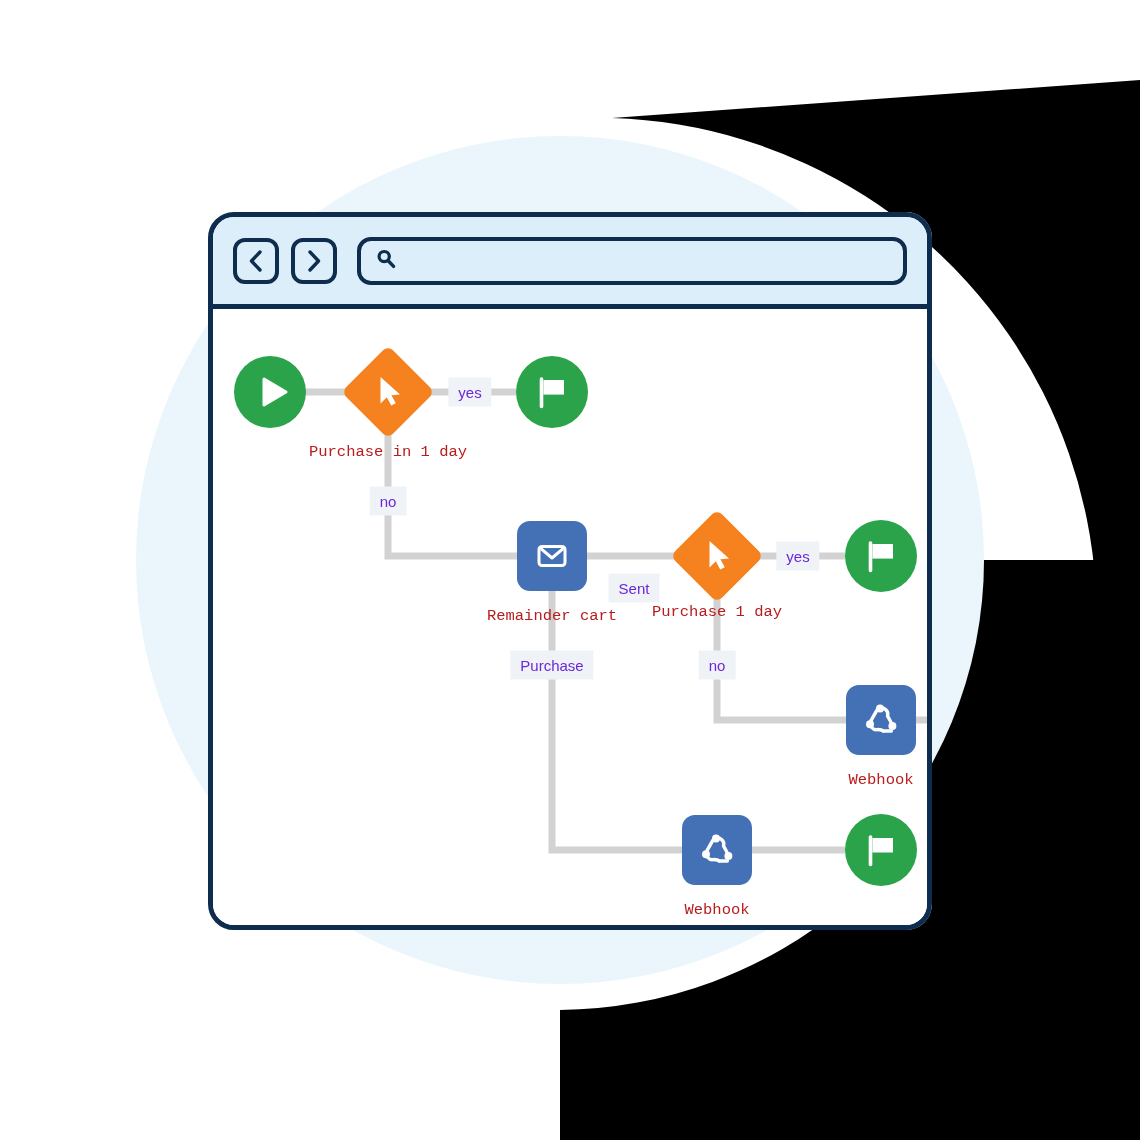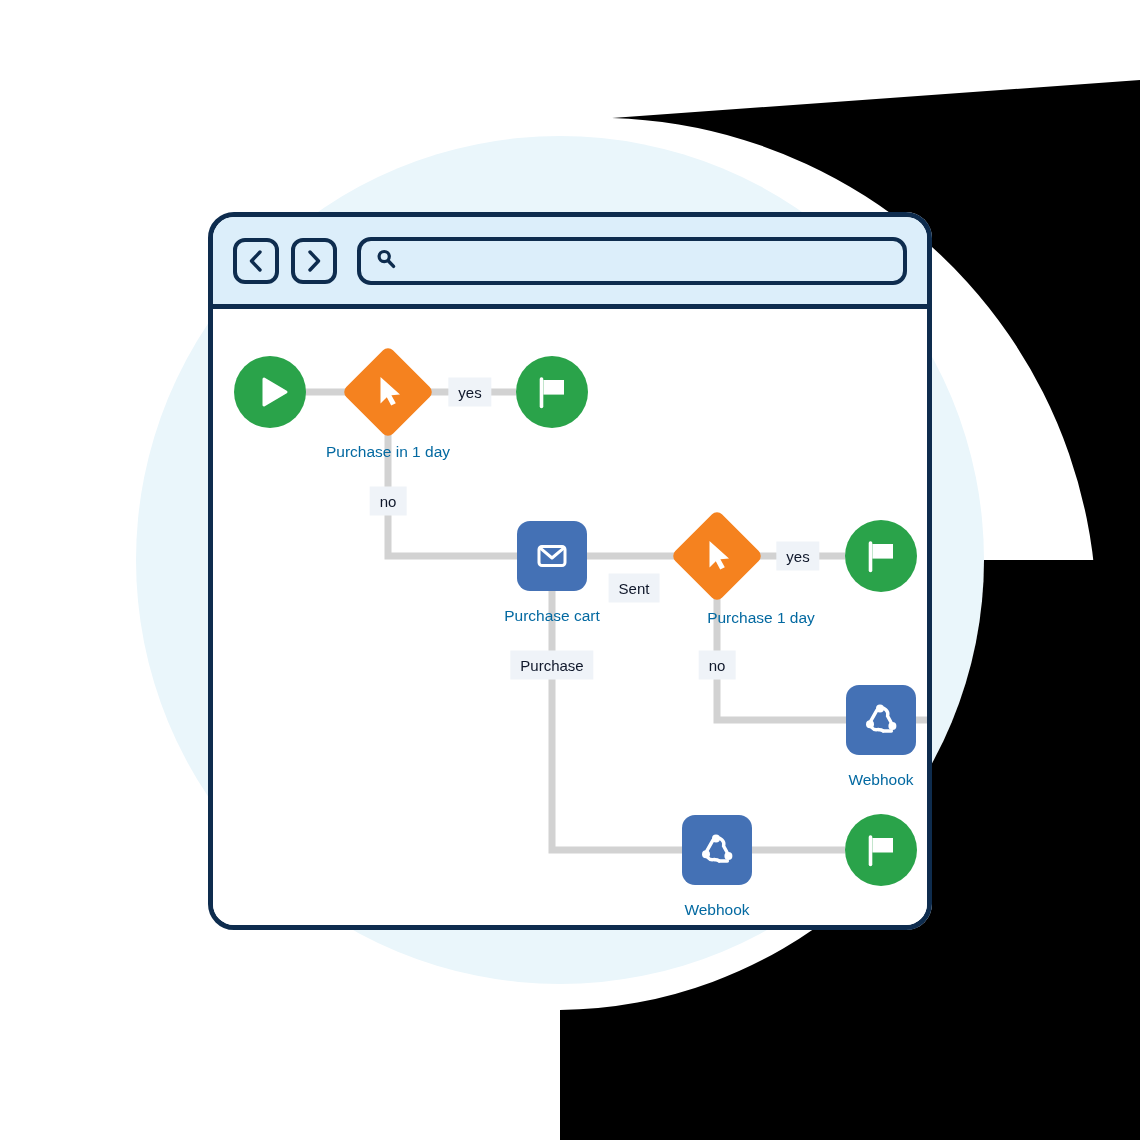--- a/index.html
+++ b/index.html
@@ -41,27 +41,27 @@
     padding:0;
   }
   #canvas{
     position:absolute;left:0;top:92px;right:0;bottom:0;background:#ffffff;
     overflow:hidden;
   }
   #flow-svg{position:absolute;left:0;top:0;width:714px;height:616px;}
   
   .node-caption{
     position:absolute;transform:translateX(-50%);
-    font-size:15.5px;color:#0369a1;white-space:nowrap;
-    font-family:Liberation Sans, sans-serif;
+    font-size:15.5px;color:#b91c1c;white-space:nowrap;
+    font-family:Liberation Mono, monospace;
   }
   
   .chip{
     position:absolute;transform:translate(-50%,-50%);
-    background:#eff3f8;color:#0f172a;
+    background:#eff3f8;color:#6d28d9;
     font-size:15px;line-height:1;padding:7px 10px;
     white-space:nowrap;font-family:"Liberation Sans",sans-serif;
   }
 </style>
 </head>
 <body>
 
 <div id="stage">
 
   <svg id="backdrop-svg" viewBox="0 0 1140 1140">
@@ -227,22 +227,22 @@
 
         <g>
           <circle cx="668" cy="541" r="36" fill="#2aa34a"></circle>
           <g transform="translate(668,541)">
             <use href="#sym-flag"></use>
           </g>
         </g>
       </svg>
 
       <div class="node-caption" style="left:175px;top:134px;">Purchase in 1 day</div>
-      <div class="node-caption" style="left:339px;top:298px;">Purchase cart</div>
-      <div class="node-caption" style="left:504px;top:300px;margin-left:44px;">Purchase 1 day</div>
+      <div class="node-caption" style="left:339px;top:298px;">Remainder cart</div>
+      <div class="node-caption" style="left:504px;top:294px;">Purchase 1 day</div>
       <div class="node-caption" style="left:668px;top:462px;">Webhook</div>
       <div class="node-caption" style="left:504px;top:592px;">Webhook</div>
 
       <div class="chip" style="left:257px;top:83px;">yes</div>
       <div class="chip" style="left:175px;top:192px;">no</div>
       <div class="chip" style="left:421px;top:247px;margin-top:32px;">Sent</div>
       <div class="chip" style="left:585px;top:247px;">yes</div>
       <div class="chip" style="left:339px;top:356px;">Purchase</div>
       <div class="chip" style="left:504px;top:356px;">no</div>
     </div>

